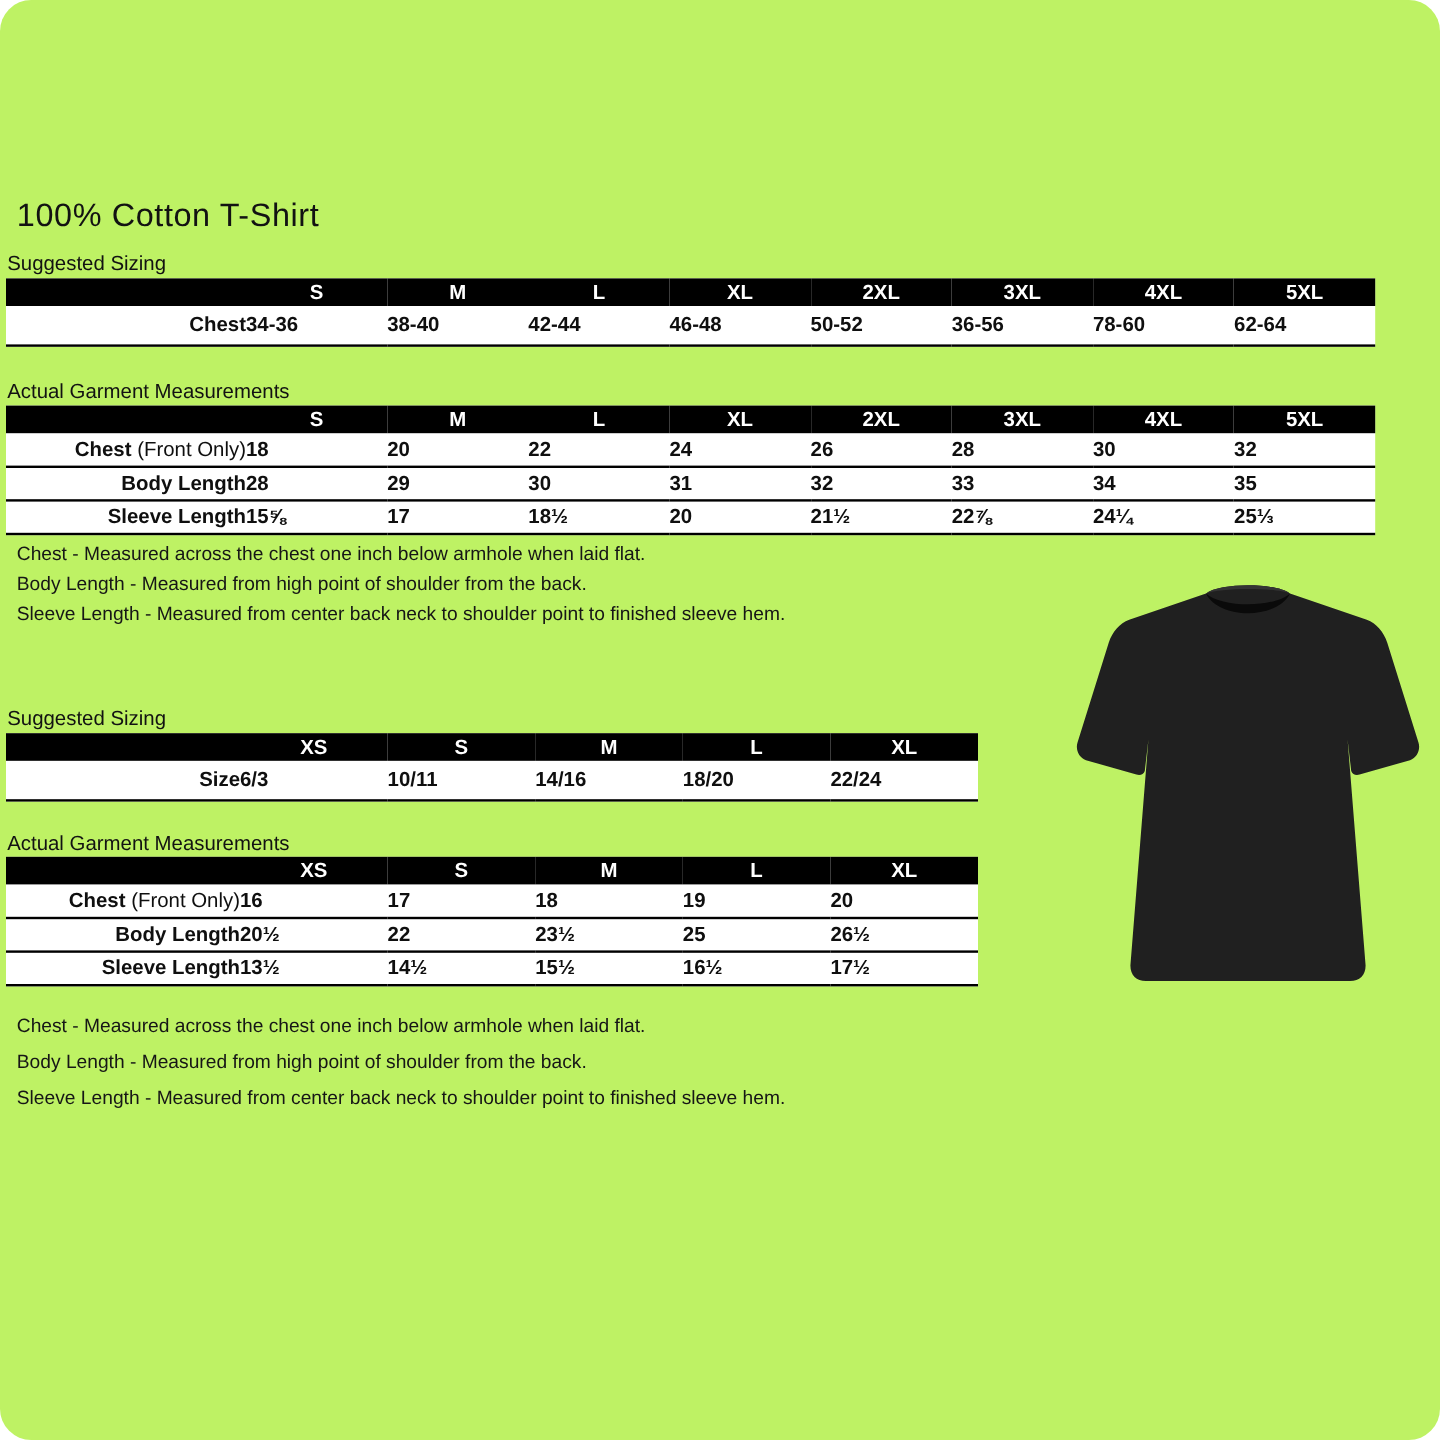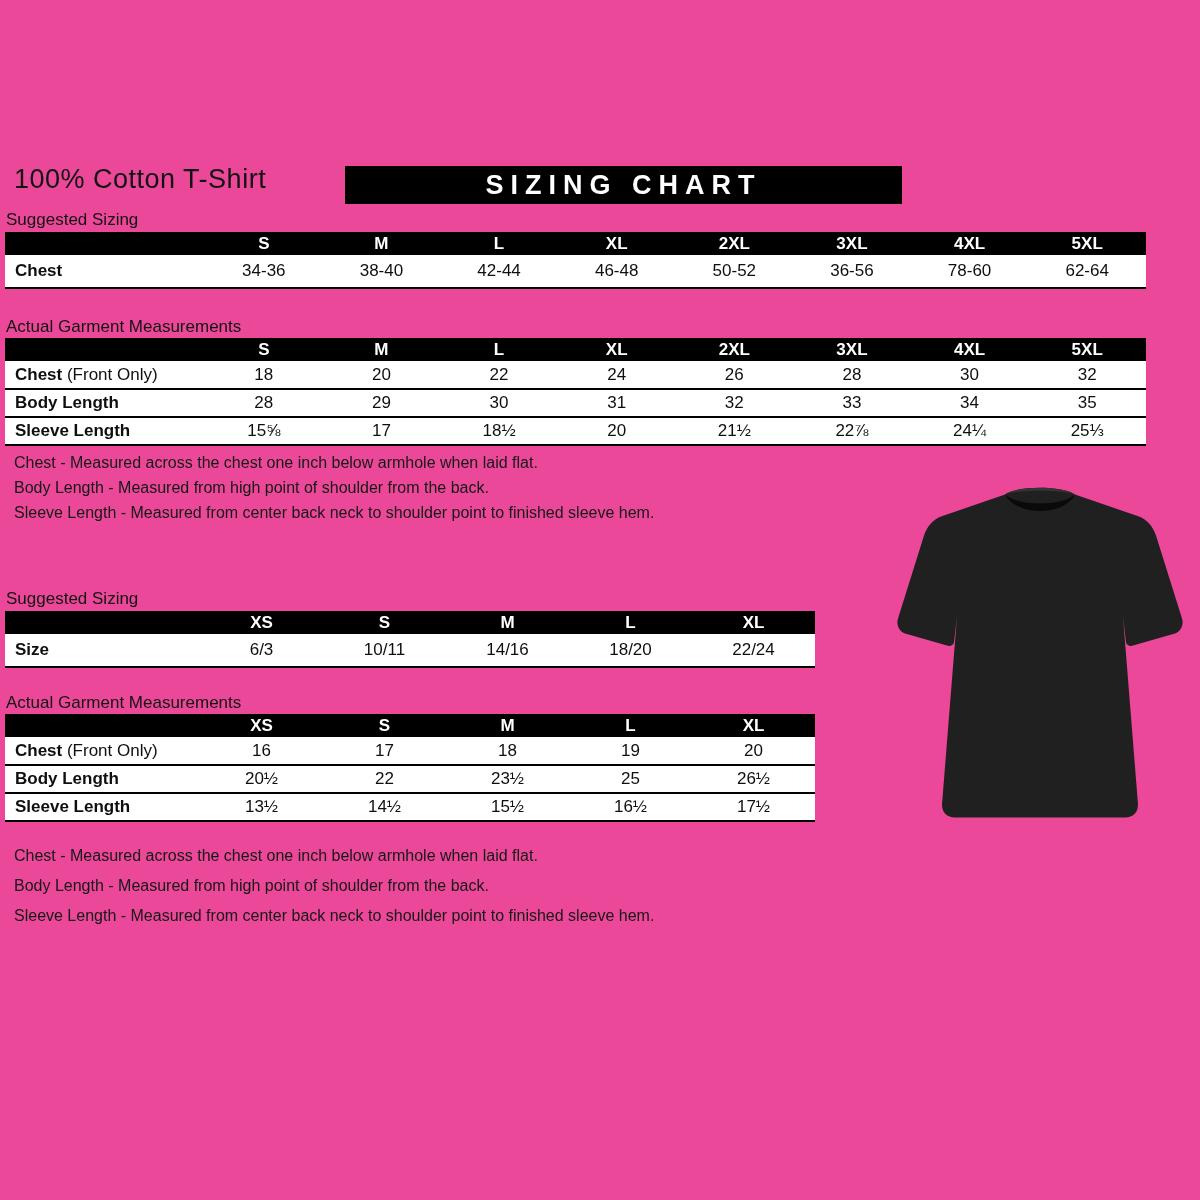--- a/index.html
+++ b/index.html
@@ -1,18 +1,18 @@
 <!DOCTYPE html>
 <html><head>
 <meta charset="utf-8">
 <style>
   html, body { margin:0; padding:0; background:#fff; }
   .page {
-    position:relative; width:1200px; height:1200px; background:#ec4899;
-    font-family:"Liberation Sans","DejaVu Sans",sans-serif; color:#111; overflow:hidden;
+    position:relative; width:1200px; height:1200px; background:#bef264;
+    font-family:"Liberation Sans","DejaVu Sans",sans-serif; color:#111; overflow:hidden;border-radius:26px;
   }
 
   .adult-title {
     position:absolute; left:14px; top:164px;
     font-size:27px; font-weight:400; color:#121212; letter-spacing:0.5px;
   }
   .banner {
     position:absolute; left:345px; top:166px; width:557px; height:38px;
     background:#000; color:#fff; text-align:center; line-height:38px;
     font-size:27px; font-weight:700; letter-spacing:7px;
@@ -43,43 +43,42 @@
   .t-youth col.col-label { width:195px; }
 
   table.size-table thead th {
     background:#000; color:#fff; font-weight:700; font-size:17px;
     height:23px; padding:0; text-align:center;
   }
   table.size-table tbody td,
   table.size-table tbody th {
     border-bottom:2px solid #000; padding:0; font-size:17px; color:#0f0f0f;
   }
-  table.size-table tbody td { text-align:center; }
-  table.size-table tbody th { text-align:left; padding-left:10px; }
+  table.size-table tbody td { text-align:left;font-weight:bold; }
+  table.size-table tbody th { text-align:right; padding-left:10px; }
   .t-suggested tbody tr { height:33px; }
   .t-actual tbody tr    { height:28px; }
   tbody th .lbl { font-weight:700; }
   tbody th .sfx { font-weight:400;margin-top:20px; }
 
   .notes { position:absolute; left:14px; font-size:16px; color:#161616; }
   .n-1 { top:450px; }
   .n-1 .note-line { line-height:25px; }
   .n-2 { top:841px; }
   .n-2 .note-line { line-height:30px; }
 
   .tshirt-wrap { position:absolute; left:890px; top:474px; width:300px; height:355px; }
   .tshirt-wrap svg { display:block; width:100%; height:100%; }
 </style>
 </head>
 <body>
 
 <div class="page">
 
   <div class="adult-title">100% Cotton T-Shirt</div>
-  <div class="banner">SIZING CHART</div>
 
   <div class="section-label sl-1">Suggested Sizing</div>
   <table id="adult-suggested" class="size-table t-adult t-suggested">
       <colgroup>
         <col class="col-label">
         <col>
         <col>
         <col>
         <col>
         <col>

